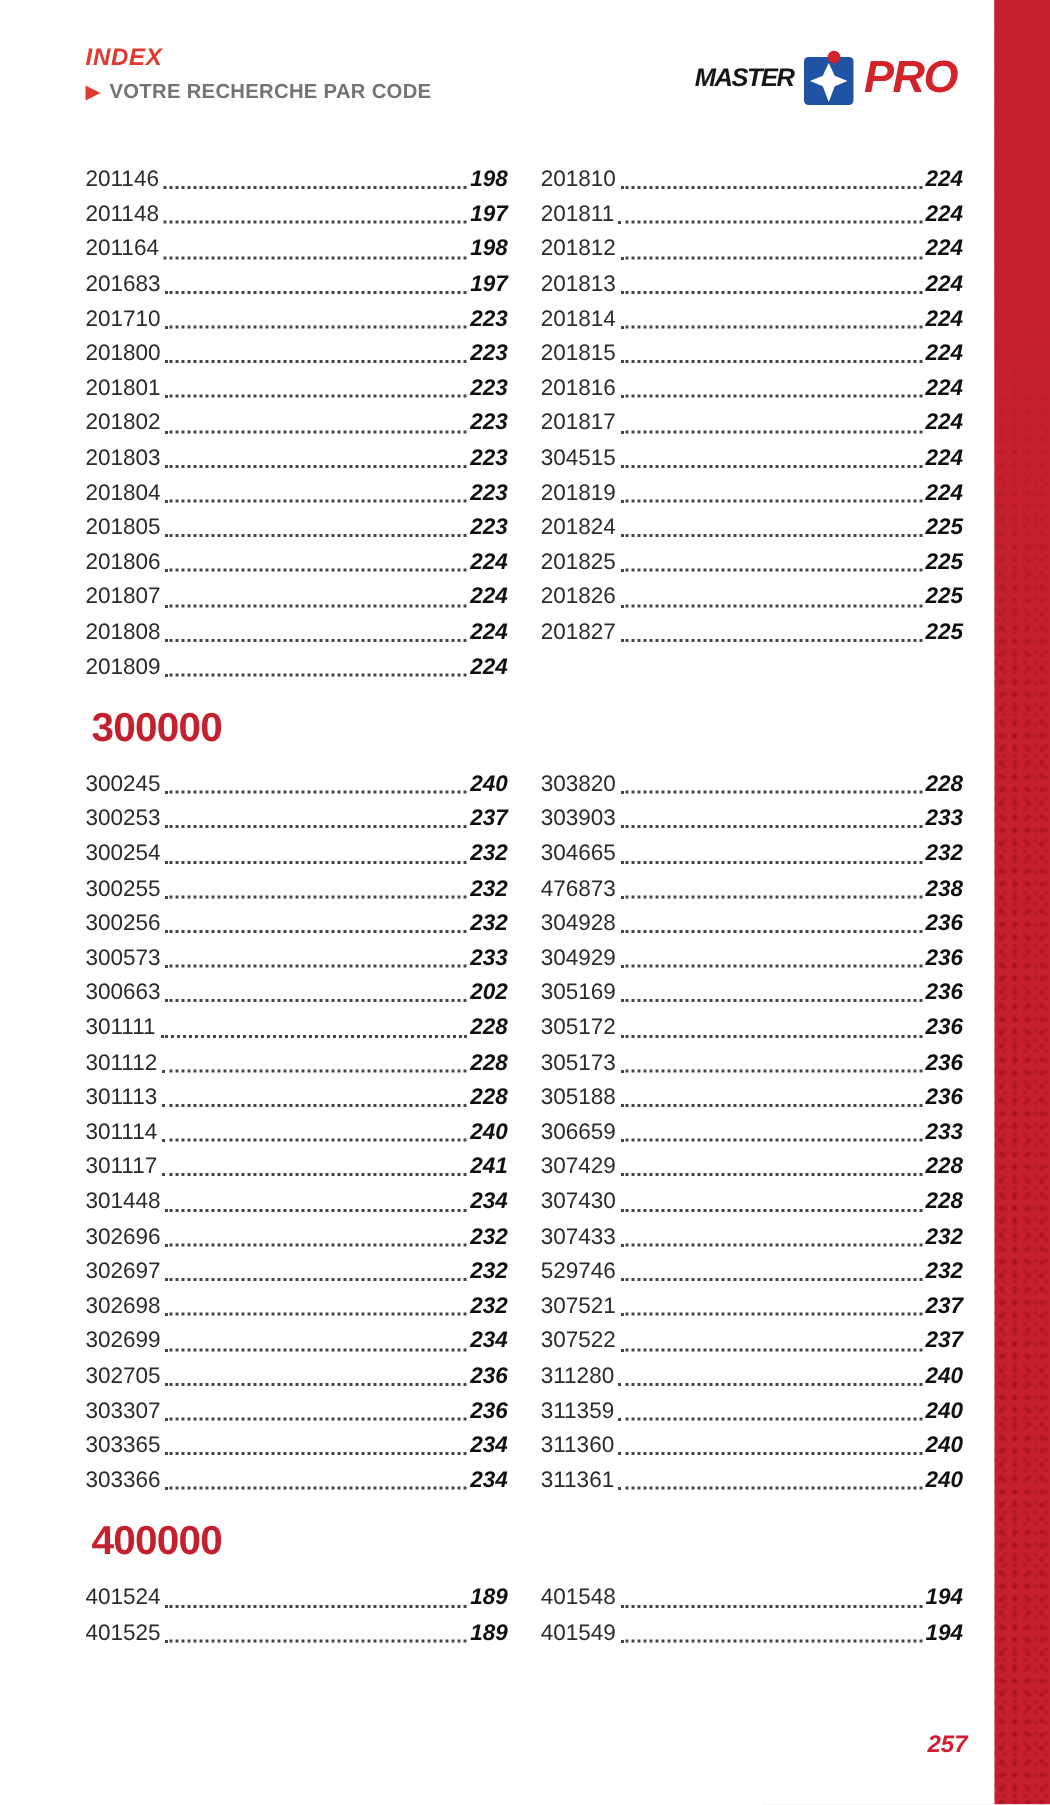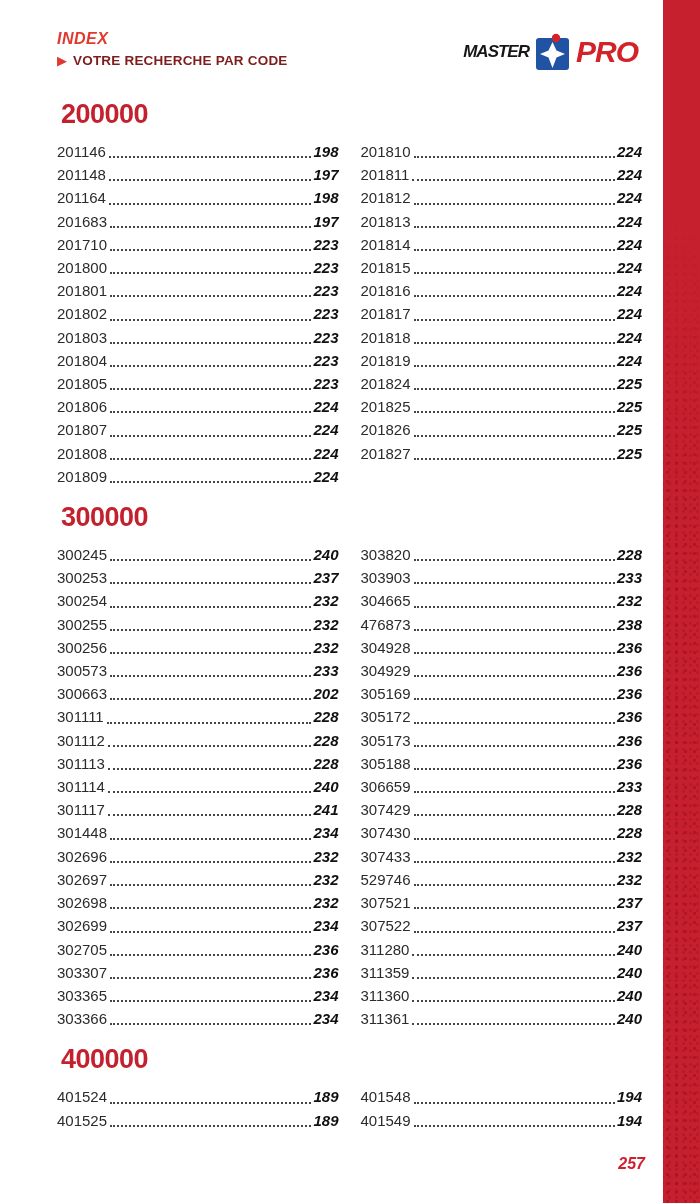--- a/index.html
+++ b/index.html
@@ -22,21 +22,21 @@
   }
   
   .header{position:absolute;left:57px;top:30px;}
   .index-title{
     font-size:16px;font-weight:800;letter-spacing:.5px;
     color:#e0392e;font-style:italic;
   }
   .subtitle-row{display:flex;align-items:center;margin-top:5px;}
   .tri{color:#e0392e;font-size:13px;margin-right:6px;line-height:1;}
   .subtitle{
-    font-size:13.5px;font-weight:700;color:#7f1d1d;
+    font-size:13.5px;font-weight:700;color:#737373;
     letter-spacing:.2px;
   }
   
   .logo{position:absolute;right:62px;top:32px;display:flex;align-items:center;}
   .logo-master{
     font-size:17px;font-weight:900;font-style:italic;color:#161616;
     letter-spacing:-1px;margin-right:3px;
   }
   .logo-star{width:42px;height:42px;display:block;margin-top:-2px;}
   .logo-pro{
@@ -82,21 +82,20 @@
     <svg class="logo-star" viewBox="0 0 42 42">
       <rect x="4" y="8" width="33" height="32" rx="3" fill="#2053A4"></rect>
       <path d="M20.5 12 L24.5 20.5 L33 24 L24.5 27.5 L20.5 38 L16.5 27.5 L8 24 L16.5 20.5 Z" fill="#ffffff"></path>
       <circle cx="24" cy="8" r="4.2" fill="#D2232A"></circle>
     </svg>
     <span class="logo-pro">PRO</span>
   </div>
 
   <div class="content">
       <section class="section">
-        <h2 class="section-heading">200000</h2>
         <div class="cols">
           <div class="col">
             <div class="row">
               <span class="code">201146</span>
               <span class="leader"></span>
               <span class="pageref">198</span>
             </div>
             <div class="row">
               <span class="code">201148</span>
               <span class="leader"></span>
@@ -203,21 +202,21 @@
               <span class="code">201816</span>
               <span class="leader"></span>
               <span class="pageref">224</span>
             </div>
             <div class="row">
               <span class="code">201817</span>
               <span class="leader"></span>
               <span class="pageref">224</span>
             </div>
             <div class="row">
-              <span class="code">201818</span>
+              <span class="code">304515</span>
               <span class="leader"></span>
               <span class="pageref">224</span>
             </div>
             <div class="row">
               <span class="code">201819</span>
               <span class="leader"></span>
               <span class="pageref">224</span>
             </div>
             <div class="row">
               <span class="code">201824</span>

